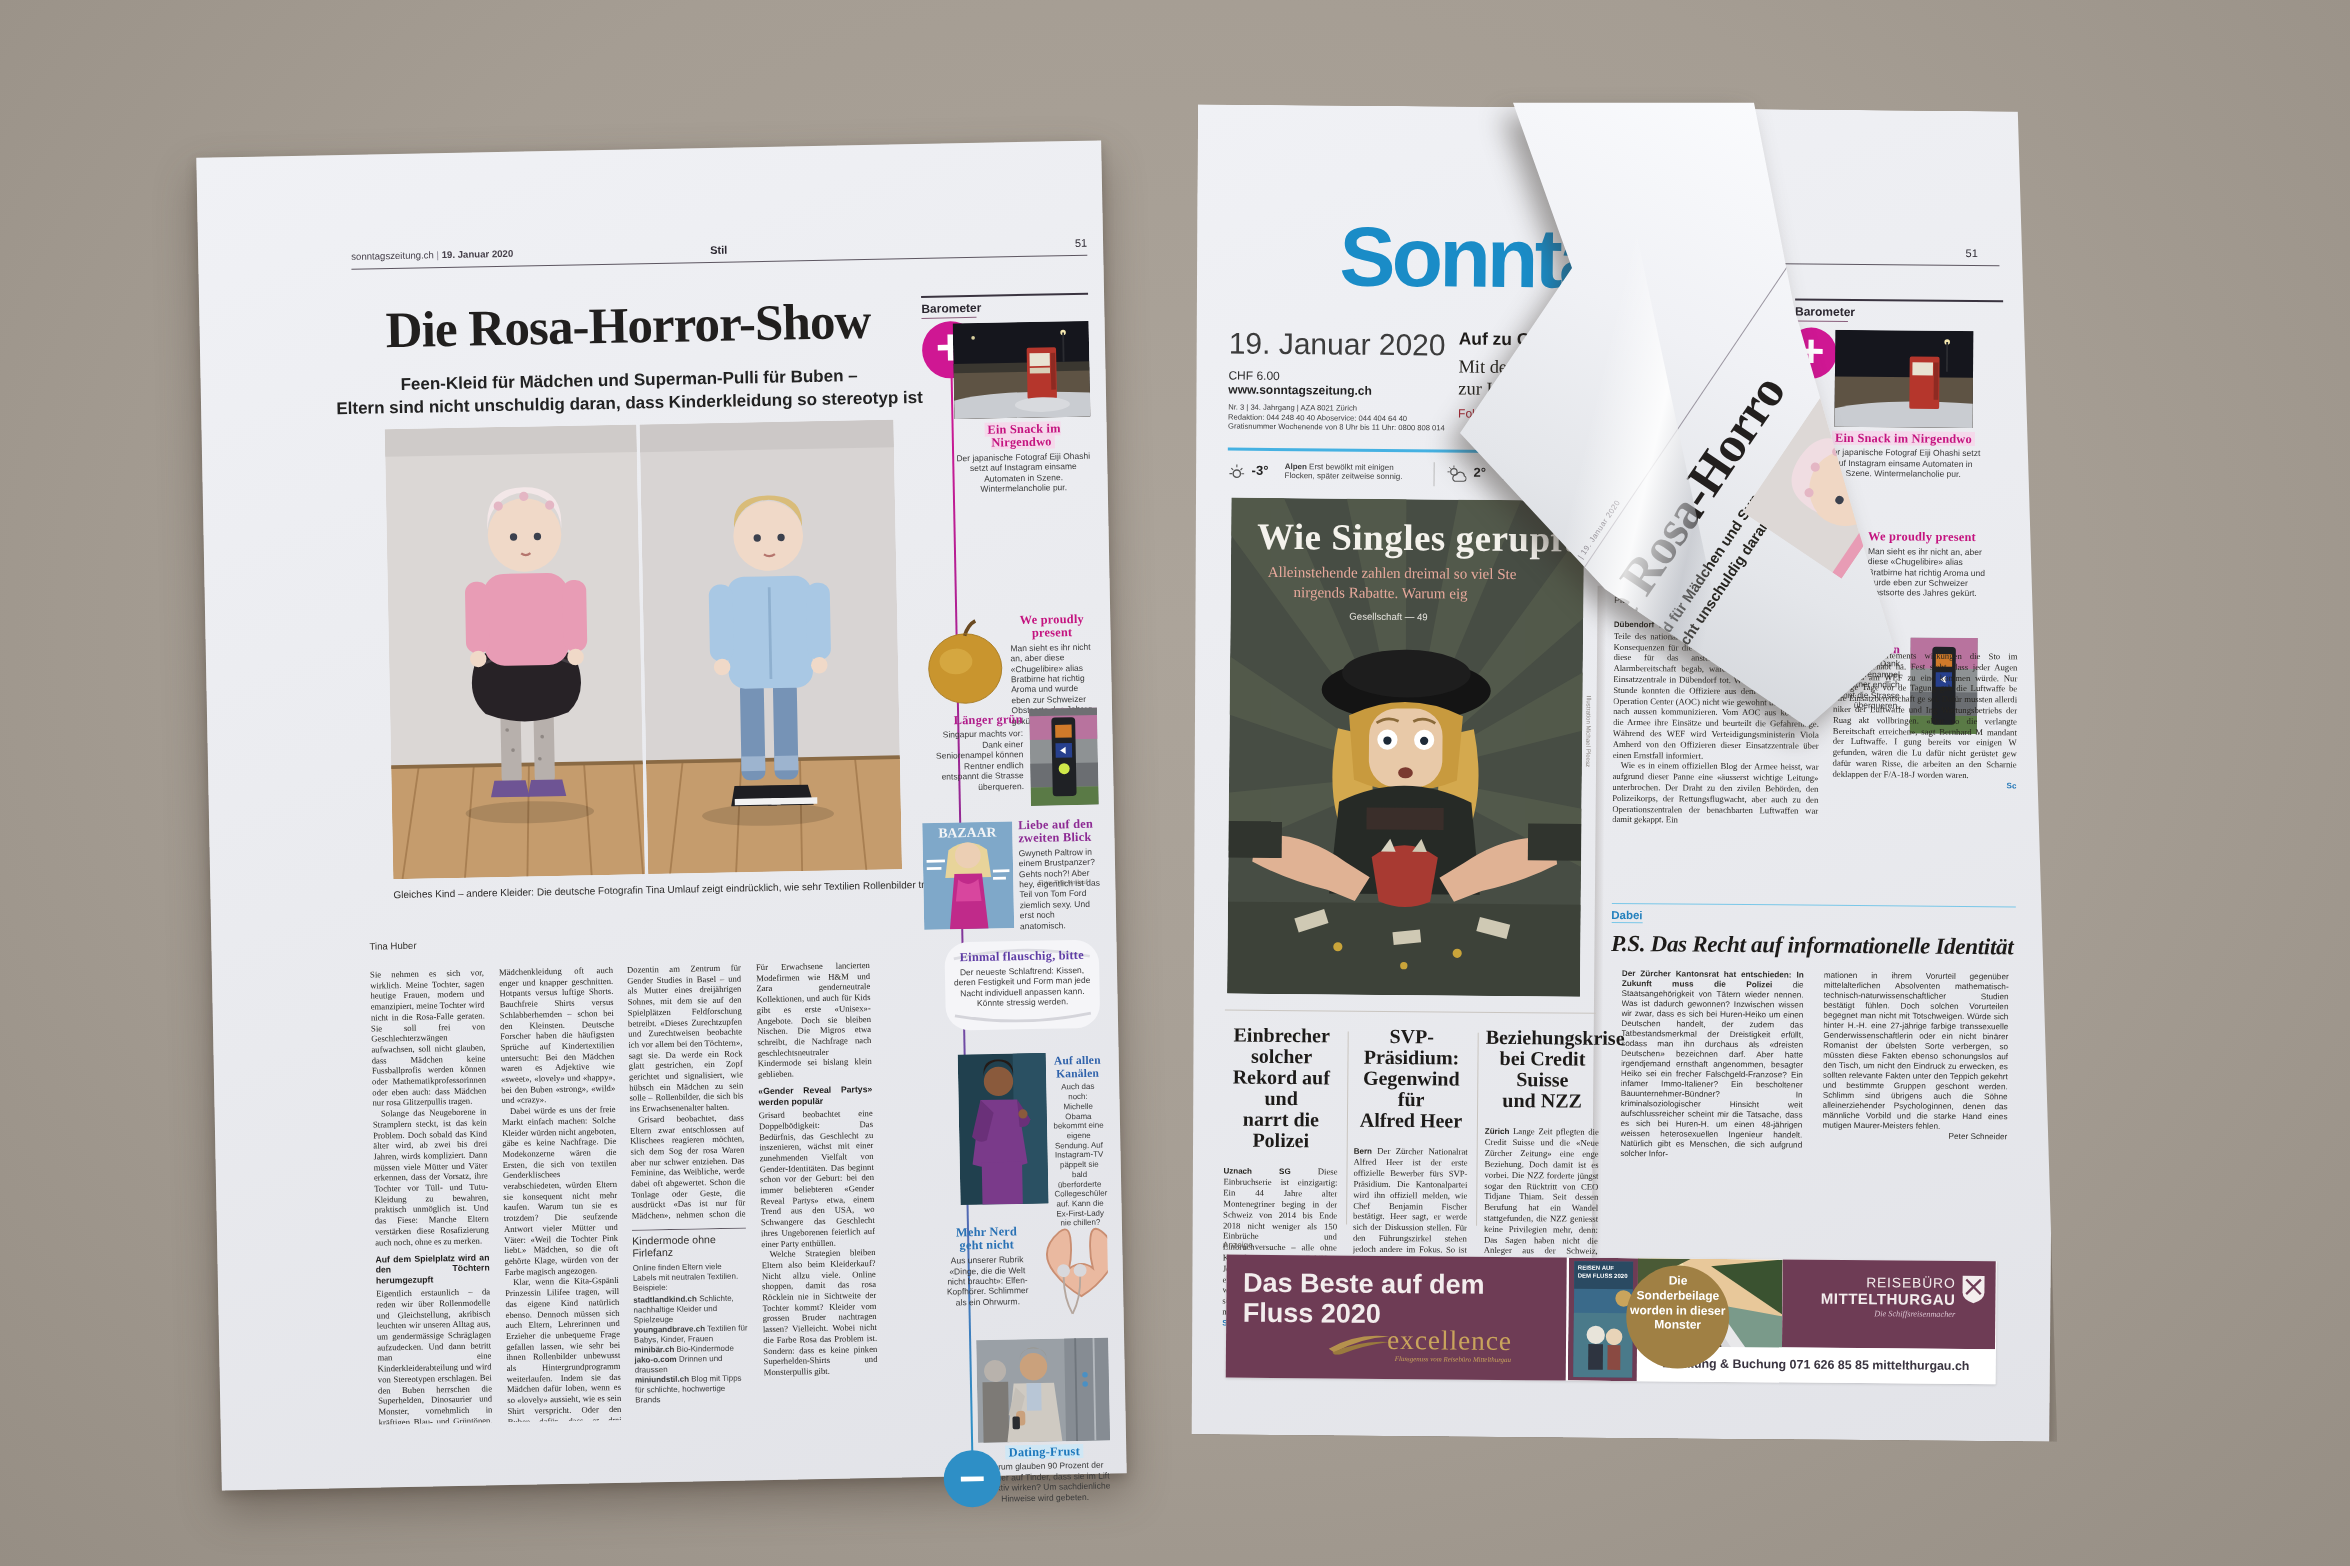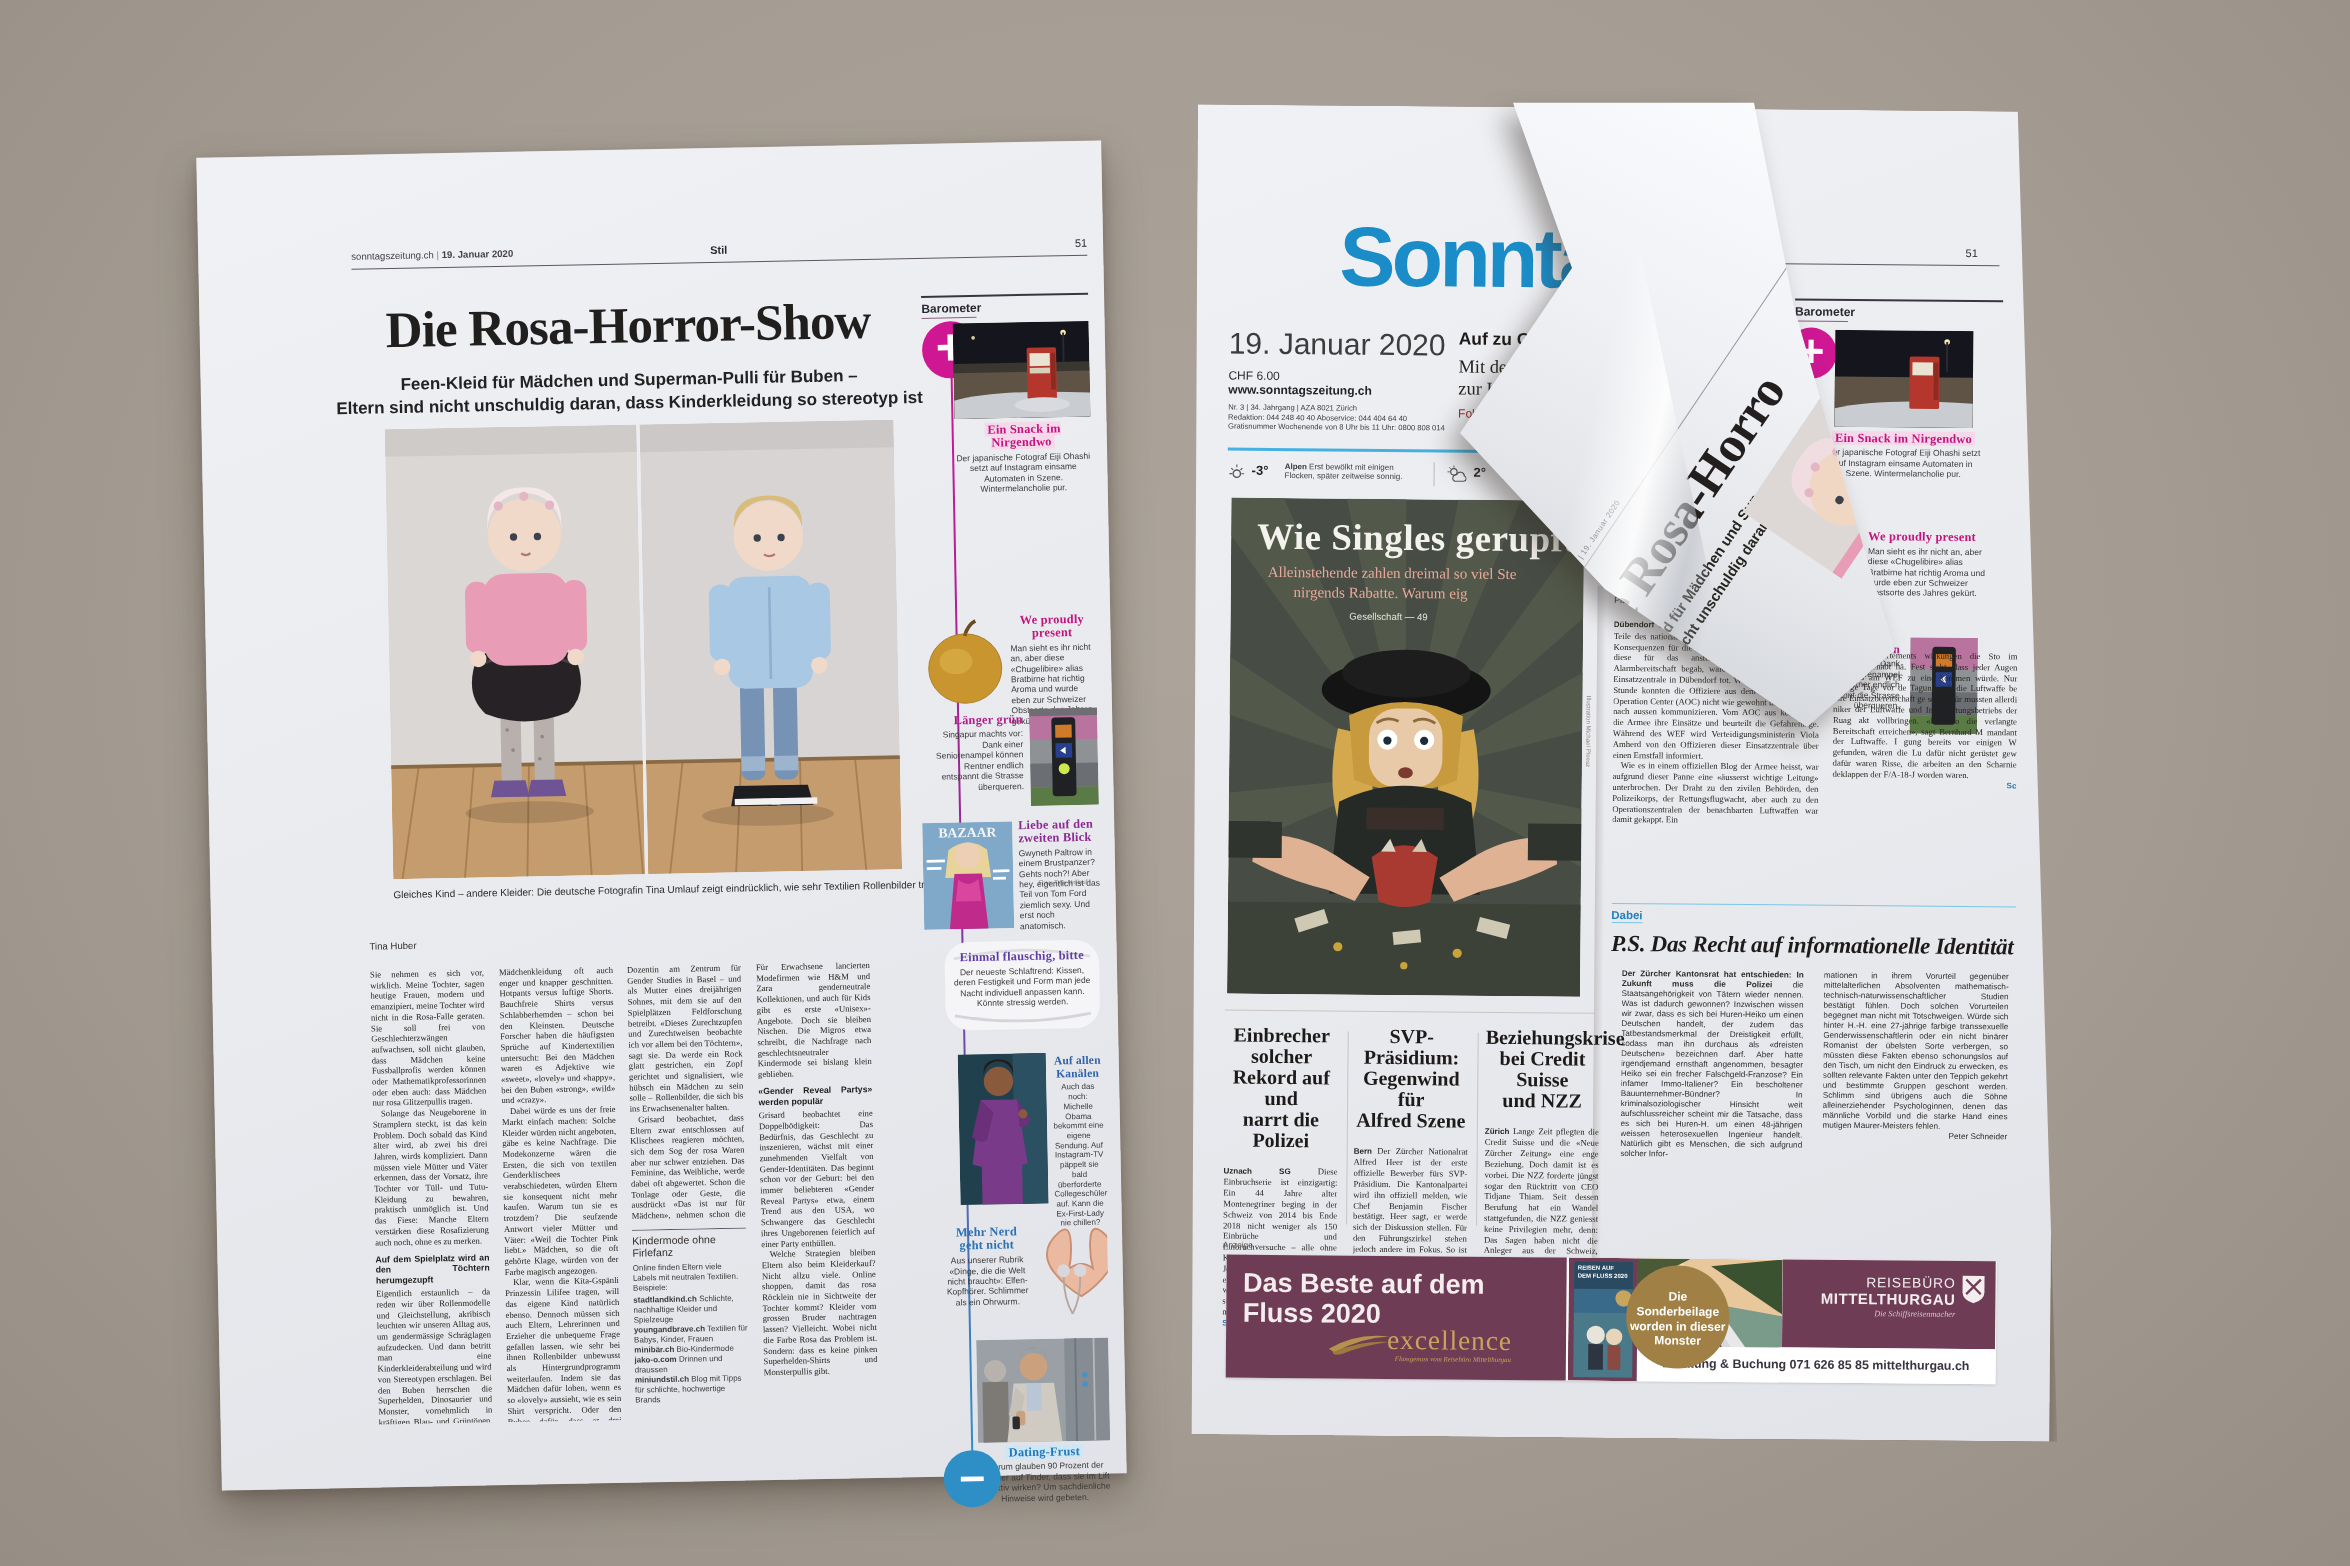--- a/index.html
+++ b/index.html
@@ -530,21 +530,21 @@
           </div>
         <div class="artBody" style="margin-top:14.7px;height:165px;overflow:hidden;">
           <span class="loc">Uznach SG</span> <span>Diese Einbruchserie ist einzigartig: Ein 44 Jahre alter Montenegriner beging in der Schweiz von 2014 bis Ende 2018 nicht weniger als 150 Einbrüche und Einbruchversuche – alle ohne Komplizen oder Gehilfen. Jeweils im Winter kam er für einige Wochen in die Schweiz, wohnte bei einer Familie – und schlug zu, manchmal sogar mehrmals am gleichen Tag.</span> <span class="ref">Schweiz — 7</span>
         </div>
       </div>
       <div class="abs" style="left:158px;top:926px;width:0.9px;height:193px;background:#c9c5c0;"></div>
       <div class="abs" style="left:165px;top:920px;width:114px;">
         <div class="artTitle">
             <div>SVP-Präsidium:</div>
             <div>Gegenwind für</div>
-            <div>Alfred Szene</div>
+            <div>Alfred Heer</div>
           </div>
         <div class="artBody" style="margin-top:14.7px;height:165px;overflow:hidden;">
           <span class="loc">Bern</span> <span>Der Zürcher Nationalrat Alfred Heer ist der erste offizielle Bewerber fürs SVP-Präsidium. Die Kantonalpartei wird ihn offiziell melden, wie Chef Benjamin Fischer bestätigt. Heer sagt, er werde sich der Diskussion stellen. Für den Führungszirkel stehen jedoch andere im Fokus. So ist Werner Salzmann im Aufwind. Neu wird auch der Tessiner Ständerat Marco Chiesa gehandelt.</span> <span class="ref">Schweiz — 5</span>
         </div>
       </div>
       <div class="abs" style="left:288px;top:926px;width:0.9px;height:193px;background:#c9c5c0;"></div>
       <div class="abs" style="left:296px;top:920px;width:114px;">
         <div class="artTitle">
             <div>Beziehungskrise</div>
             <div>bei Credit Suisse</div>
@@ -584,21 +584,21 @@
             <rect x="22" y="94" width="16" height="28" fill="#2e3440"></rect>
           <circle cx="50" cy="86" r="9" fill="#e8d4b8"></circle>
             <rect x="43" y="95" width="14" height="27" fill="#8a4a42"></rect>
         </svg>
         <div class="abs" style="left:9.2px;top:7.3px;font-size:6px;line-height:7.3px;font-weight:bold;color:#fff;">
           <div>REISEN AUF</div>
           <div>DEM FLUSS 2020</div>
         </div>
       </div>
       <div class="circle" style="left:400px;top:7.3px;width:103px;height:103px;background:#a08044;z-index:3;font-weight:bold;">
-        <div style="margin-top:24px;font-size:12px;line-height:14.7px;color:#fff;">
+        <div style="margin-top:8px;font-size:12px;line-height:14.7px;color:#fff;">
           <div>Die</div>
             <div>Sonderbeilage</div>
           <div>worden in dieser</div>
             <div>Monster</div>
         </div>
       </div>
       <div class="abs" style="left:411px;top:0;width:145px;height:101px;overflow:hidden;">
         <svg width="145" height="101" viewBox="0 0 158 110">
           <rect width="158" height="110" fill="#e8c89a"></rect>
           <circle cx="30" cy="16" r="22" fill="#f6e3b0"></circle>

